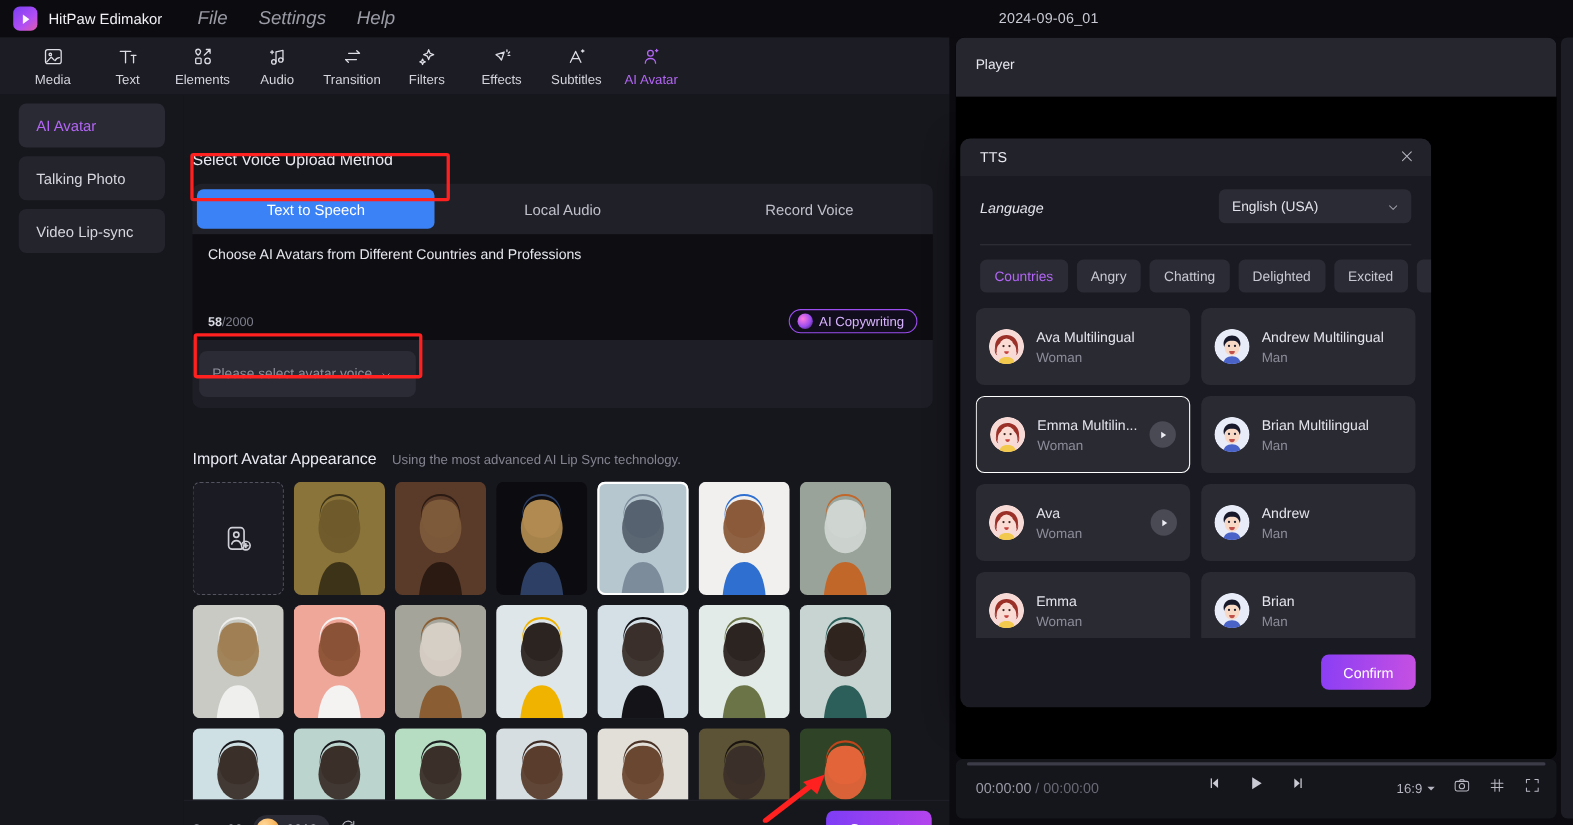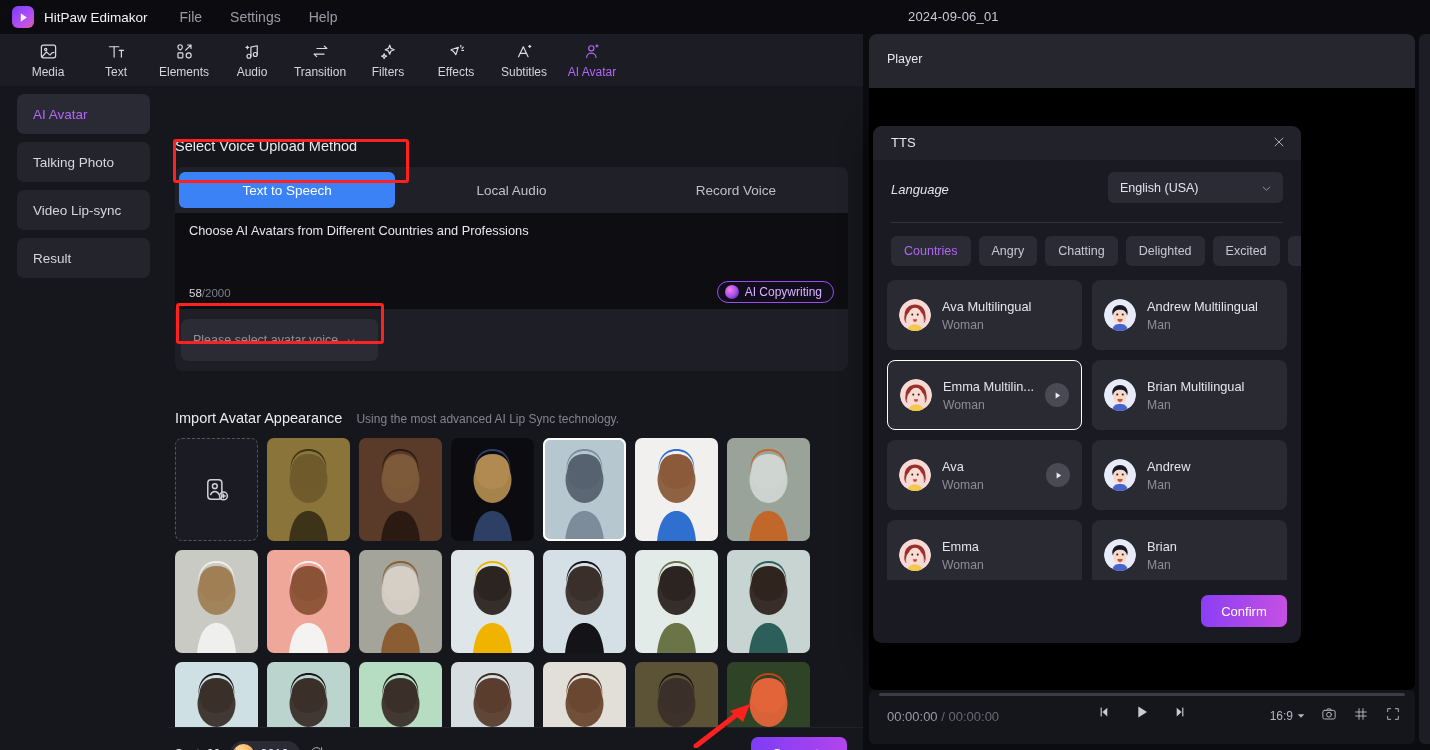--- a/index.html
+++ b/index.html
@@ -19,21 +19,21 @@
   }
   .logo {
     width: 22px; height: 22px; margin-left: 12px; border-radius: 6px;
     background: linear-gradient(140deg, #7b3ff2 0%, #b14ef5 60%, #e05aa8 100%);
     display: flex; align-items: center; justify-content: center;
     font-size: 12px; color: #fff;
   }
   .logo svg { display:block; }
   .app-name { margin-left: 10px; font-size: 13.5px; color: #f2f2f6; font-weight: 400; }
   .menu { display: flex; margin-left: 32px; gap: 28px; }
-  .menu-item { font-size: 14px; color: #9b9ba6; cursor: default; }
+  .menu-item { font-size: 17px; color: #9b9ba6; cursor: default; font-style: italic; }
   .project-title {
     position: absolute; left: 908px; top: 9px;
     font-size: 13px; color: #c9cad4; letter-spacing: .2px;
   }
 
   
   .left-panel {
     position: absolute; left: 0; top: 34px; width: 863px; height: 716px;
     background: #16161d; border-top-right-radius: 8px;
   }
@@ -82,21 +82,21 @@
     font-size: 13.5px; color: #bfc0ca; cursor: pointer;
   }
   .tab.active { background: #3b82f6; color: #fff; }
 
   .tts-box {
     position: absolute; left: 8px; top: 127px; width: 673px; height: 96px;
     background: #0d0d12; padding: 10px 14px;
   }
   .tts-text { font-size: 12.8px; color: #e6e7ee; }
   .counter { position: absolute; left: 14px; bottom: 10px; font-size: 11.5px; color: #7e7f8c; }
-  .counter b { color: #d9dae2; font-weight: 400; }
+  .counter b { color: #d9dae2; font-weight: 700; }
   .ai-copy {
     position: absolute; right: 14px; bottom: 6px; height: 22px; padding: 0 11px 0 7px;
     border: 1px solid #9b4df0; border-radius: 13px; background: #120d1c;
     display: flex; align-items: center; gap: 6px;
     font-size: 12px; color: #d8b3ff; cursor: pointer;
   }
   .ai-orb {
     width: 14px; height: 14px; border-radius: 50%;
     background: radial-gradient(circle at 35% 35%, #ff7ae0 0%, #9b4df0 55%, #2b1352 100%);
   }
@@ -359,23 +359,20 @@
 
     <div class="subnav">
       <div class="subnav-item active">
         <span>AI Avatar</span>
       </div>
       <div class="subnav-item">
         <span>Talking Photo</span>
       </div>
       <div class="subnav-item">
         <span>Video Lip-sync</span>
-      </div>
-      <div class="subnav-item">
-        <span>Result</span>
       </div>
     </div>
 
     <div class="content">
       <div class="section-title">Select Voice Upload Method</div>
 
       <div class="tabs">
         <div class="tab active">
             <span>Text to Speech</span>
           </div>

